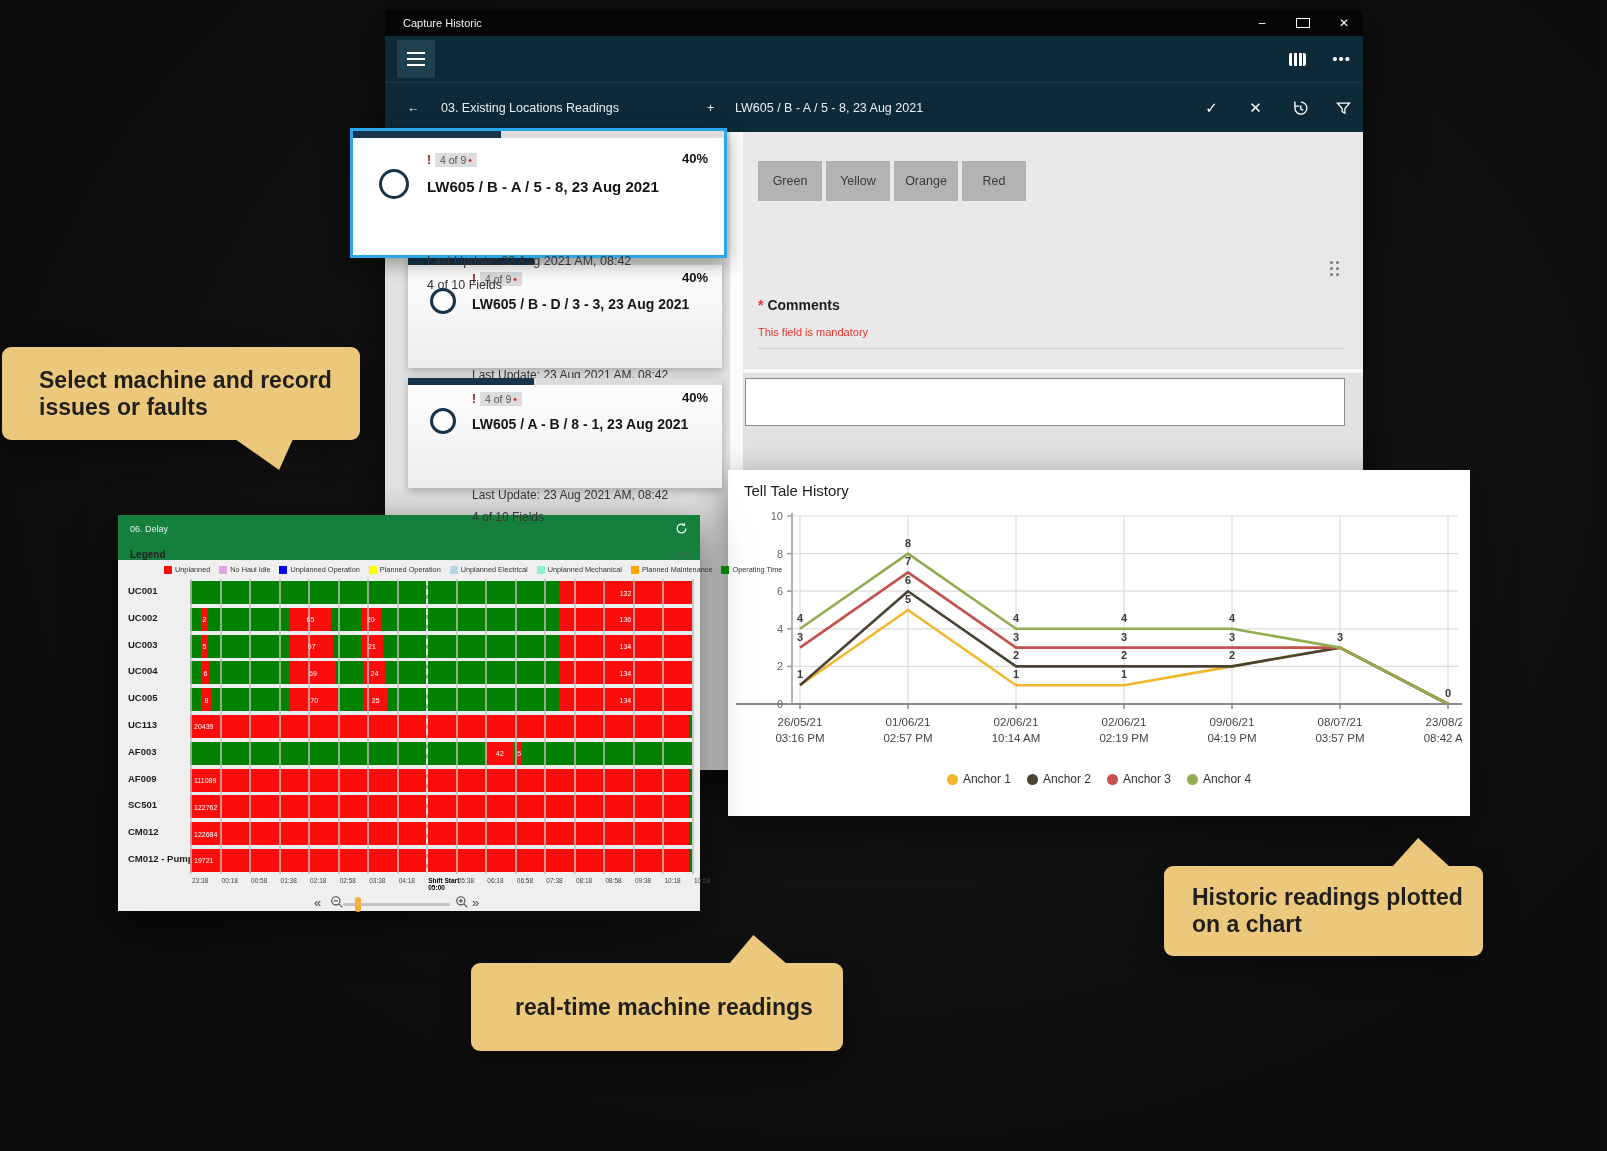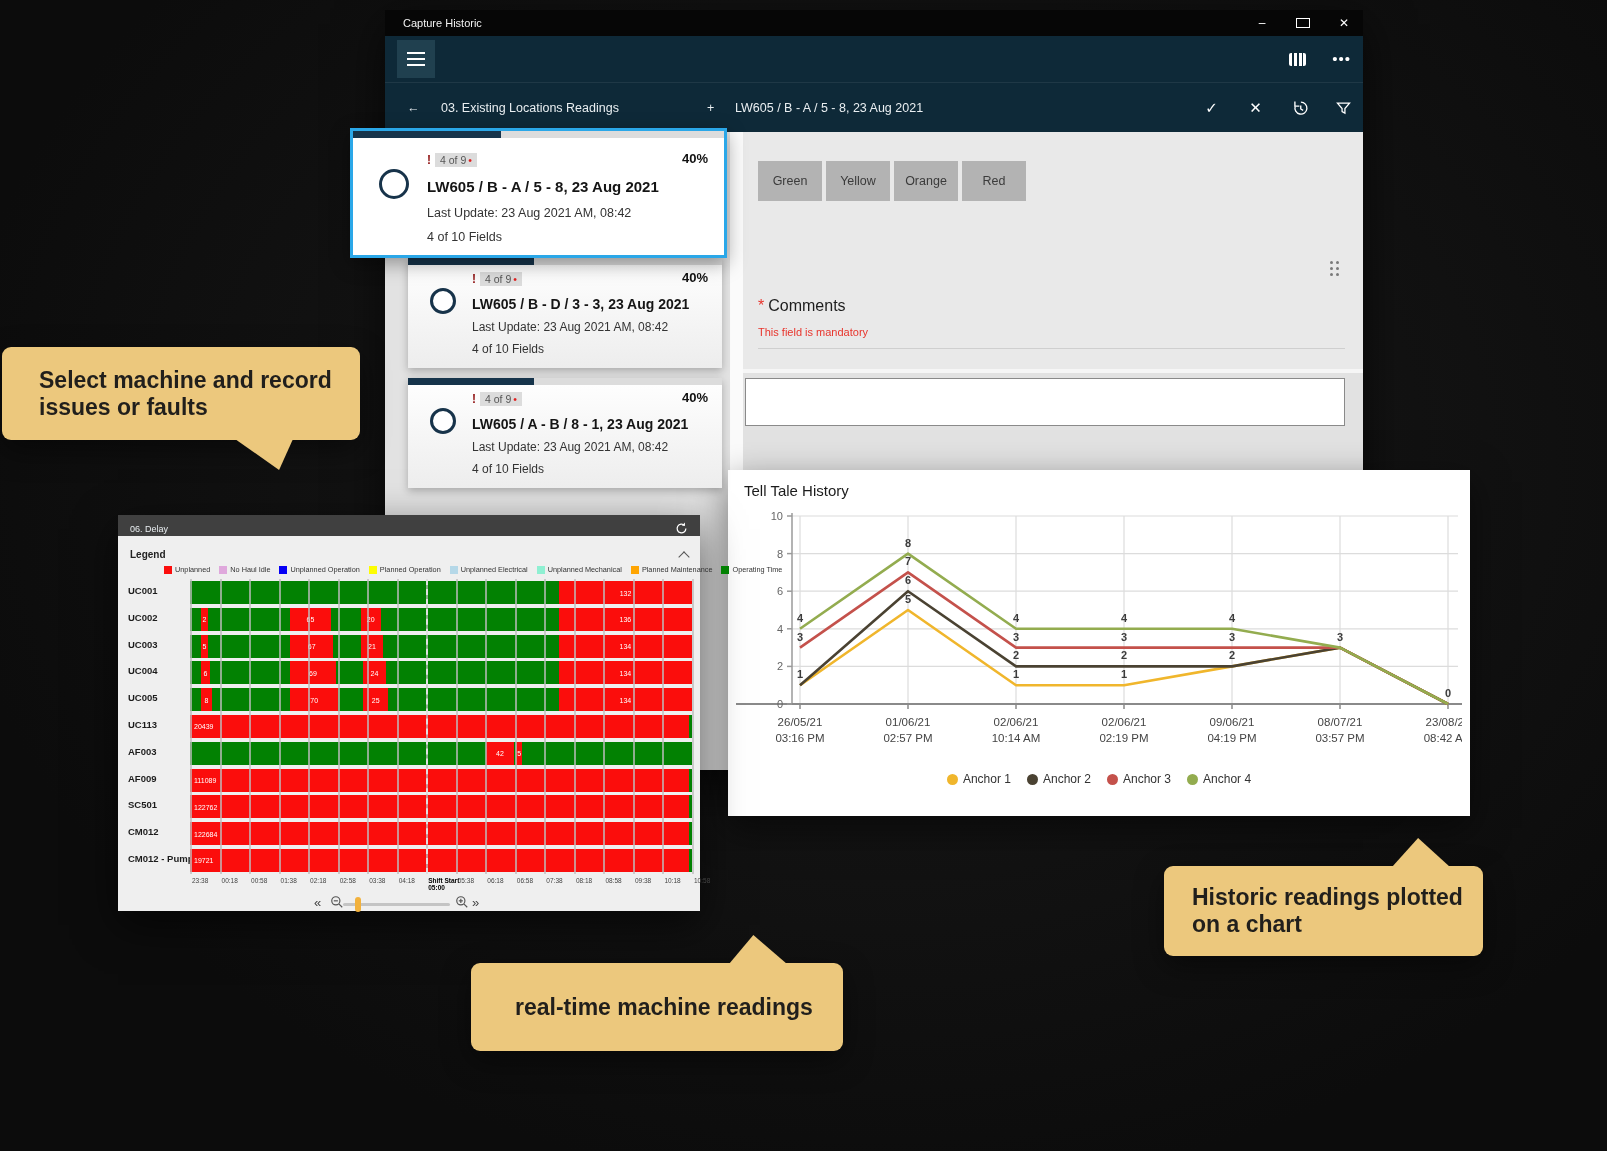--- a/index.html
+++ b/index.html
@@ -41,39 +41,39 @@
 
   
   #color-buttons { left:373px; top:151px; display:flex; gap:4px; }
   .color-btn { width:64px; height:40px; background:#b3b3b3; color:#3b3b3b; font-size:12.5px;
     display:flex; align-items:center; justify-content:center; cursor:pointer; }
 
   
   .drag-dots { left:945px; top:251px; width:12px; height:20px; display:grid;
     grid-template-columns:4px 4px; grid-auto-rows:6px; gap:0 2px; }
   .drag-dots i { width:3px; height:3px; border-radius:50%; background:#7a7a7a; }
-  #comments-label { left:373px; top:287px; font-size:16px; font-weight:normal; color:#1d1d1d; }
+  #comments-label { left:373px; top:287px; font-size:14px; font-weight:bold; color:#1d1d1d; }
   #comments-label .req { color:#e8342c; margin-right:4px; }
   #mandatory-msg { left:373px; top:316px; font-size:11px; color:#e8342c; }
   #comments-underline { left:373px; top:338px; width:587px; height:1px; background:#cfcfcf; }
   #comments-input { left:360px; top:368px; width:600px; height:48px; background:#fff;
     border:1px solid #8a8a8a; resize:none; font-family:inherit; font-size:13px; padding:6px; }
 
   
   .card { background:#fff; z-index:16; }
   .card .progress-track { position:absolute; left:0; top:0; right:0; height:7px; background:#dcdcdc; }
   .card .progress-fill { position:absolute; left:0; top:0; height:7px; background:#16344b; }
   .card .radio { position:absolute; border-radius:50%; border:3px solid #17334a; background:#fff; }
   .card .badge-row { position:absolute; font-size:10.5px; color:#555; display:flex; align-items:center; gap:4px; }
   .card .excl { color:#8f1010; font-weight:bold; font-size:12px; }
   .card .badge-box { background:#dcdcdc; padding:1px 5px; color:#555; }
   .card .badge-box .rdot { color:#e01e1e; margin-left:2px; }
   .card .pct { position:absolute; font-weight:bold; font-size:13px; color:#111; }
   .card .ctitle { position:absolute; font-weight:bold; font-size:15px; color:#151515; white-space:nowrap; }
-  .card .cline { position:absolute; font-size:12.5px; color:#333; white-space:nowrap; }
+  .card .cline { position:absolute; font-size:12.5px; color:#333; white-space:nowrap;margin-top:48px; }
   #card-0 { left:350px; top:128px; width:377px; height:130px; border:3px solid #2aa7e8; z-index:18;
     box-shadow:0 6px 18px rgba(0,0,0,.35); }
   #card-1 { left:408px; top:258px; width:314px; height:110px; background:linear-gradient(#fff,#ededed); box-shadow:0 3px 8px rgba(0,0,0,.25);}
   #card-2 { left:408px; top:378px; width:314px; height:110px; background:linear-gradient(#fff,#ededed); box-shadow:0 3px 8px rgba(0,0,0,.25);}
   #card-0 .radio { left:26px; top:38px; width:30px; height:30px; }
   #card-1 .radio, #card-2 .radio { left:22px; top:30px; width:26px; height:26px; }
   #card-0 .badge-row { left:74px; top:22px; } #card-0 .pct { right:16px; top:20px; }
   #card-0 .ctitle { left:74px; top:47px; } #card-0 .c1 { left:74px; top:75px; } #card-0 .c2 { left:74px; top:99px; }
   #card-1 .badge-row, #card-2 .badge-row { left:64px; top:14px; }
   #card-1 .pct, #card-2 .pct { right:14px; top:12px; }
@@ -86,21 +86,21 @@
     box-shadow:0 12px 35px rgba(0,0,0,.5); }
   #telltale-title { left:16px; top:12px; font-size:15px; font-weight:normal; color:#1b1b1b; }
   #telltale-svg { position:absolute; left:8px; top:38px; }
   #telltale-legend { position:absolute; left:0; right:0; top:302px; display:flex; justify-content:center; gap:16px; }
   .tl-item { display:flex; align-items:center; gap:5px; font-size:12px; color:#333; }
   .tl-dot { width:11px; height:11px; border-radius:50%; }
 
   
   #delay-window { left:118px; top:515px; width:582px; height:396px; background:#efefef; z-index:15;
     box-shadow:0 14px 40px rgba(0,0,0,.6); }
-  #delay-titlebar { left:0; top:0; right:0; height:21px; background:#404040; color:#fff; }
+  #delay-titlebar { left:0; top:0; right:0; height:45px; background:#15803d; color:#fff; }
   #delay-titlebar .dtitle { position:absolute; left:12px; top:0; line-height:28px; font-size:9px; color:#e8edf0; }
   .refresh-icon { position:absolute; right:10px; top:6px; width:16px; height:16px; }
   #delay-legend-title { left:12px; top:34px; font-size:10px; font-weight:bold; color:#222; }
   .collapse-chevron { left:auto; right:12px; top:38px; width:8px; height:8px; border-left:1.5px solid #555;
     border-top:1.5px solid #555; transform:rotate(45deg); }
   #gantt-legend-items { left:46px; top:50px; right:6px; display:flex; gap:9px; flex-wrap:nowrap; }
   .gl-item { display:flex; align-items:center; gap:3px; font-size:7.3px; color:#333; white-space:nowrap; }
   .gl-swatch { width:8px; height:8px; flex:0 0 auto; }
   #gantt-rows { left:0; top:64px; right:0; }
   .g-row { position:relative; height:26.8px; }

